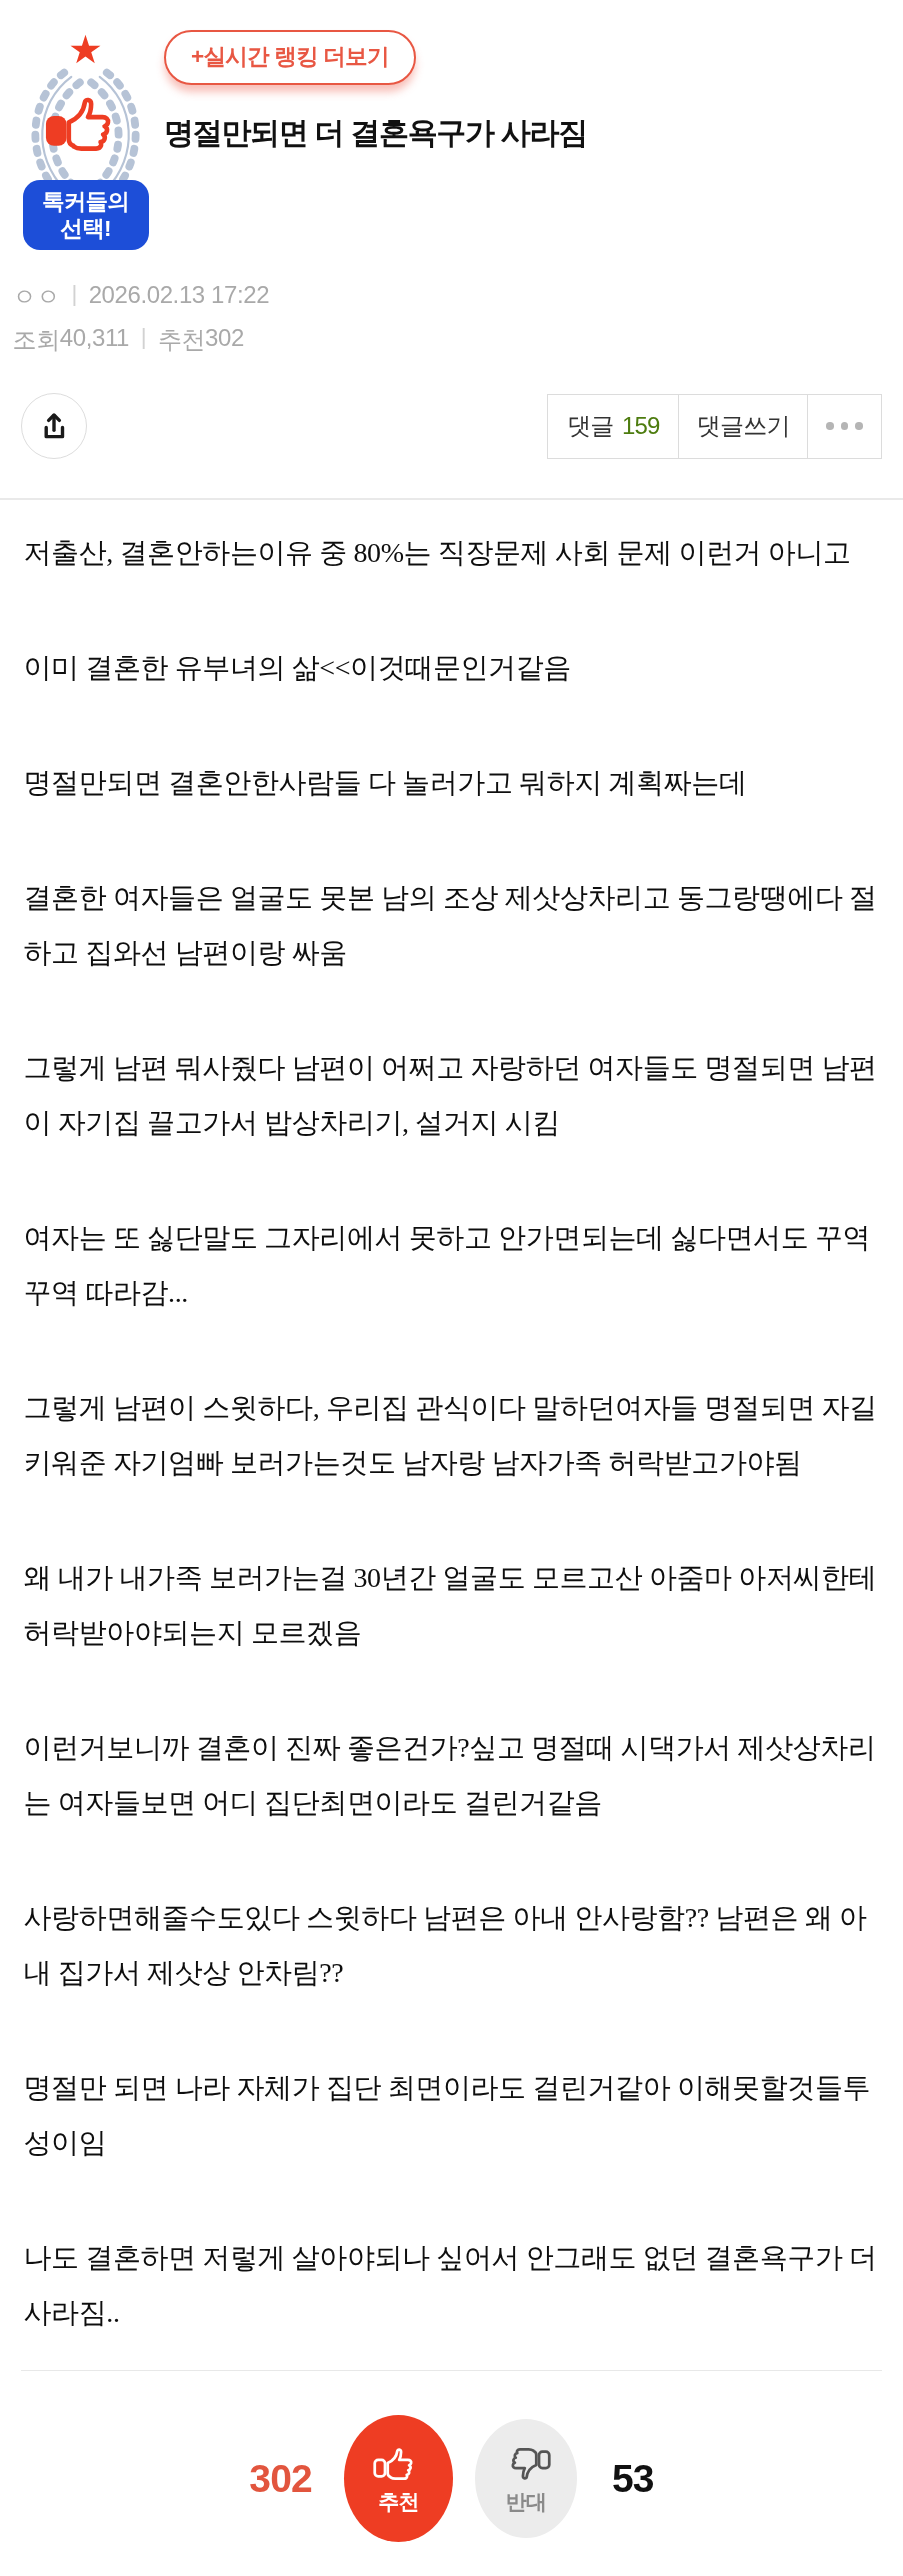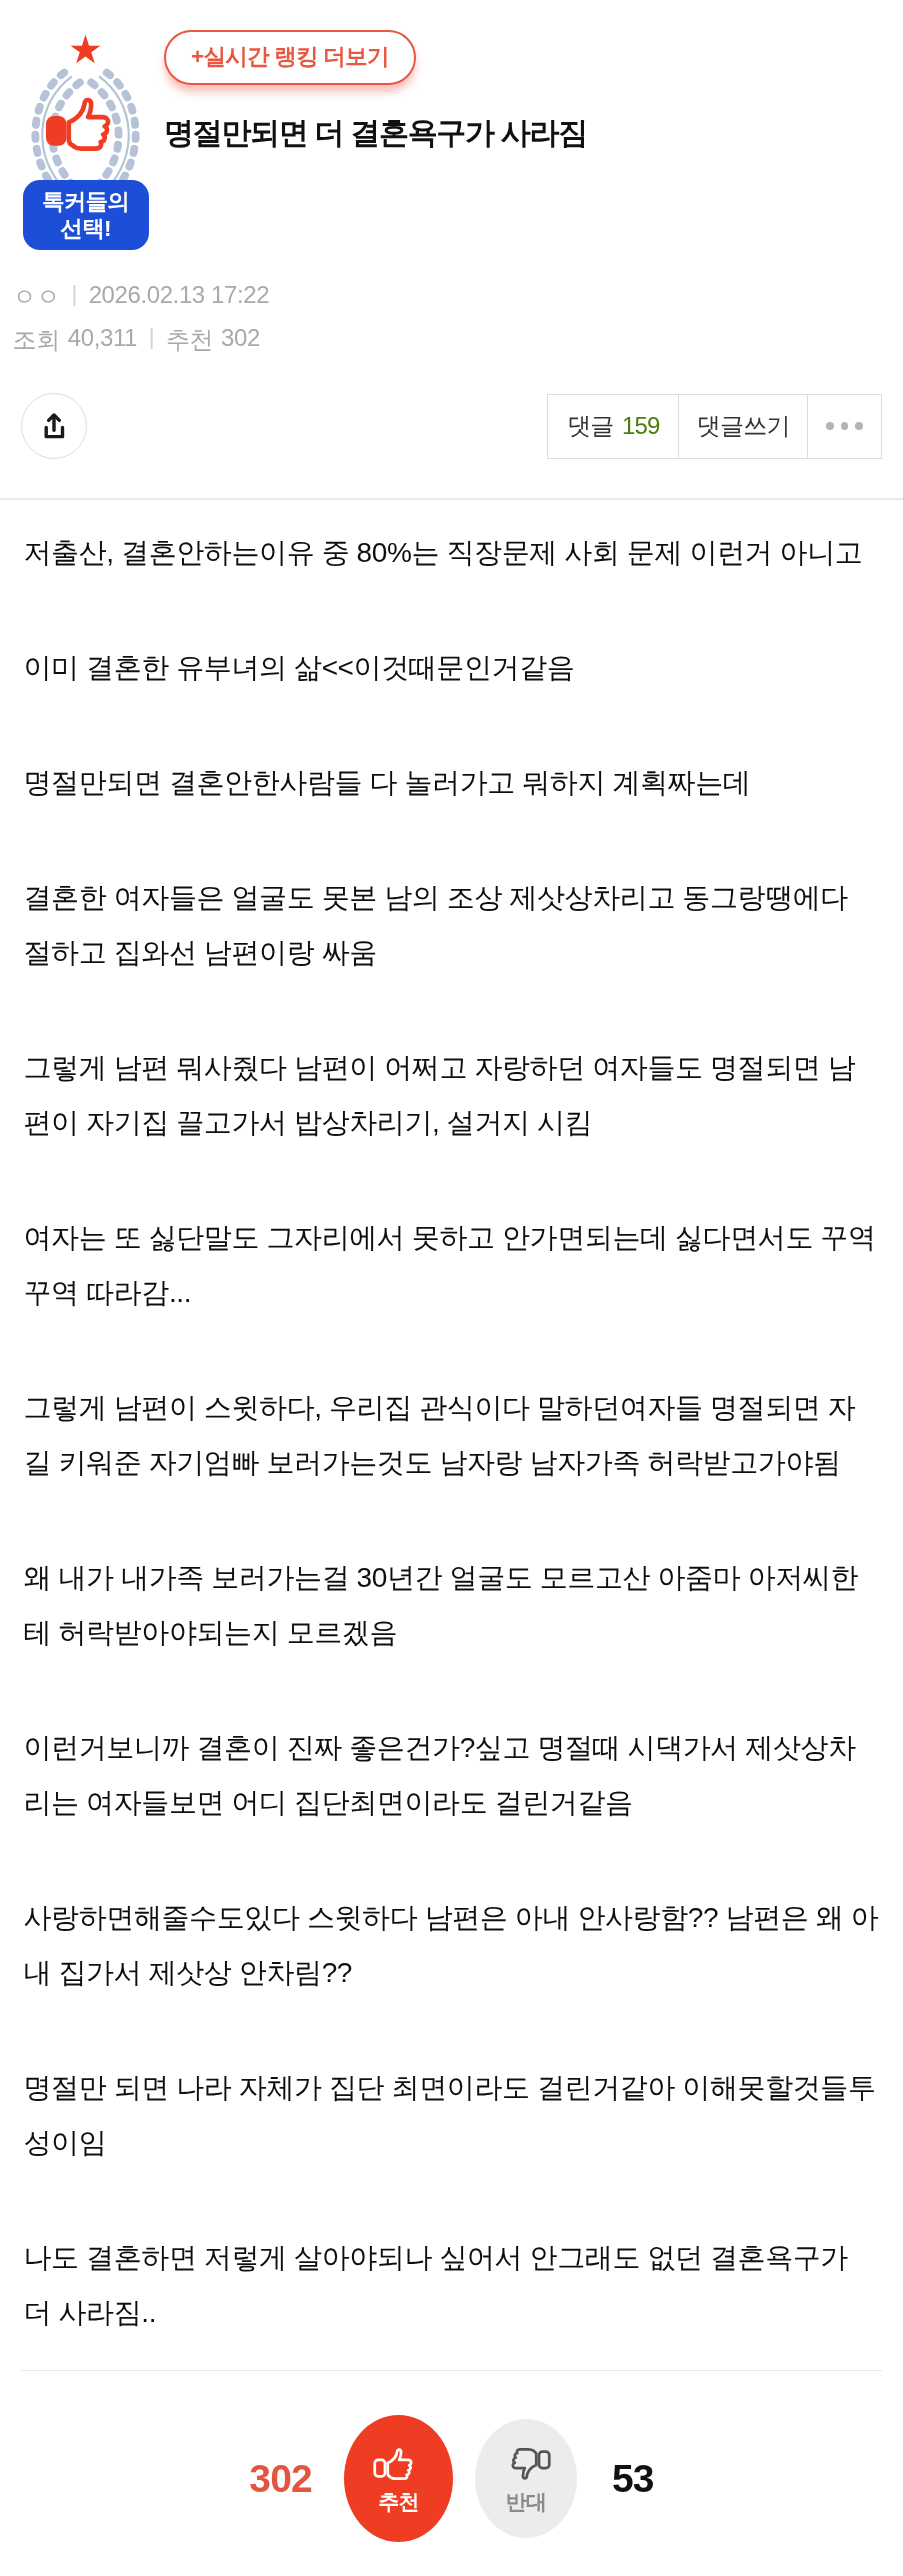--- a/index.html
+++ b/index.html
@@ -28,21 +28,21 @@
     border-radius:30px;padding:9.2px 25px 11px;font-size:22.6px;font-weight:bold;
     letter-spacing:-0.8px;box-shadow:0 7.5px 8.4px -0.8px rgba(240,110,95,.45);cursor:pointer;}
   .post-title{margin-top:28.5px;font-size:30px;font-weight:800;color:#111;
     letter-spacing:-1.3px;line-height:37px;}
 
   
   .meta{margin-top:30px;padding:0 12.6px;color:#a9a9a9;font-size:24px;letter-spacing:-0.4px;}
   .meta-row{display:flex;align-items:flex-start;}
   .meta-row + .meta-row{margin-top:11px;}
   .meta .sep{color:#d2d2d2;margin:0 11.7px;font-size:22.6px;}
-  .meta .tight{margin-left:8px;}
+  .meta .tight{margin-left:0;}
 
   
   .toolbar{display:flex;justify-content:space-between;align-items:center;
     margin-top:37px;padding:0 21px;}
   .share-btn{width:64px;height:64px;border:1.7px solid #ddd;border-radius:50%;
     background:#fff;display:flex;align-items:center;justify-content:center;cursor:pointer;}
   .share-btn svg{width:34px;height:34px;}
   .btn-group{display:flex;}
   .tb-btn{height:65px;border:1.7px solid #dcdcdc;background:#fff;display:flex;
     align-items:center;justify-content:center;font-size:24px;color:#333;
@@ -52,21 +52,21 @@
   .tb-btn.more{width:75px;margin-left:-1.7px;}
   .comments .cnt{color:#4d7c0f;margin-left:8.4px;}
   .more i{display:inline-block;width:7.5px;height:7.5px;border-radius:50%;
     background:#b5b5b5;margin:0 3.4px;}
 
   .divider{height:1.7px;background:#e9e9e9;margin-top:39px;}
 
   
   .post{padding:25px 23.5px 0;font-size:28px;line-height:55px;color:#0e0e0e;
     letter-spacing:-0.4px;word-break:break-all;}
-  .post p{margin:0 0 60px;}
+  .post p{margin:0 0 60px;font-family:Liberation Serif, serif;}
   .post p:last-child{margin-bottom:30px;}
 
   
   .vote-divider{height:1.7px;background:#e8e8e8;margin:0 21px;}
   .vote{display:flex;align-items:center;justify-content:center;padding:44px 0 55px;}
   .vote-num{font-size:39px;font-weight:bold;letter-spacing:-0.8px;}
   .vote-num.up{color:#e2553e;margin-right:32px;}
   .vote-num.down{color:#111;margin-left:35px;}
   .vote-circle{border-radius:50%;display:flex;flex-direction:column;
     align-items:center;justify-content:center;cursor:pointer;}

